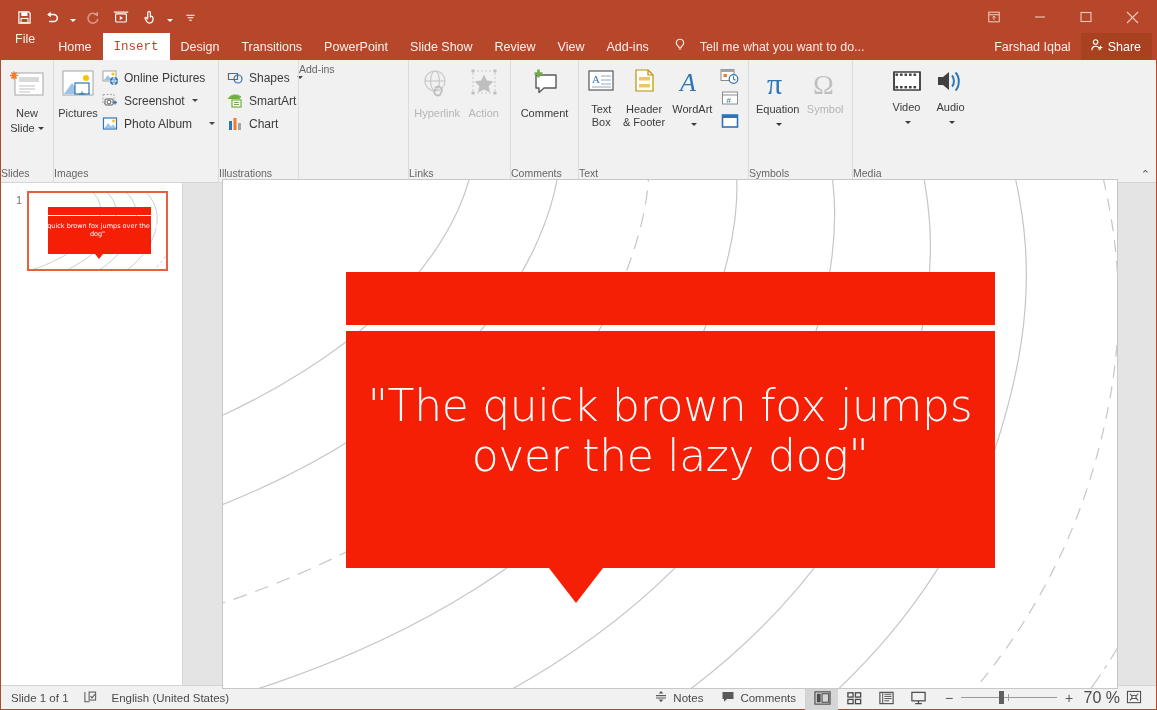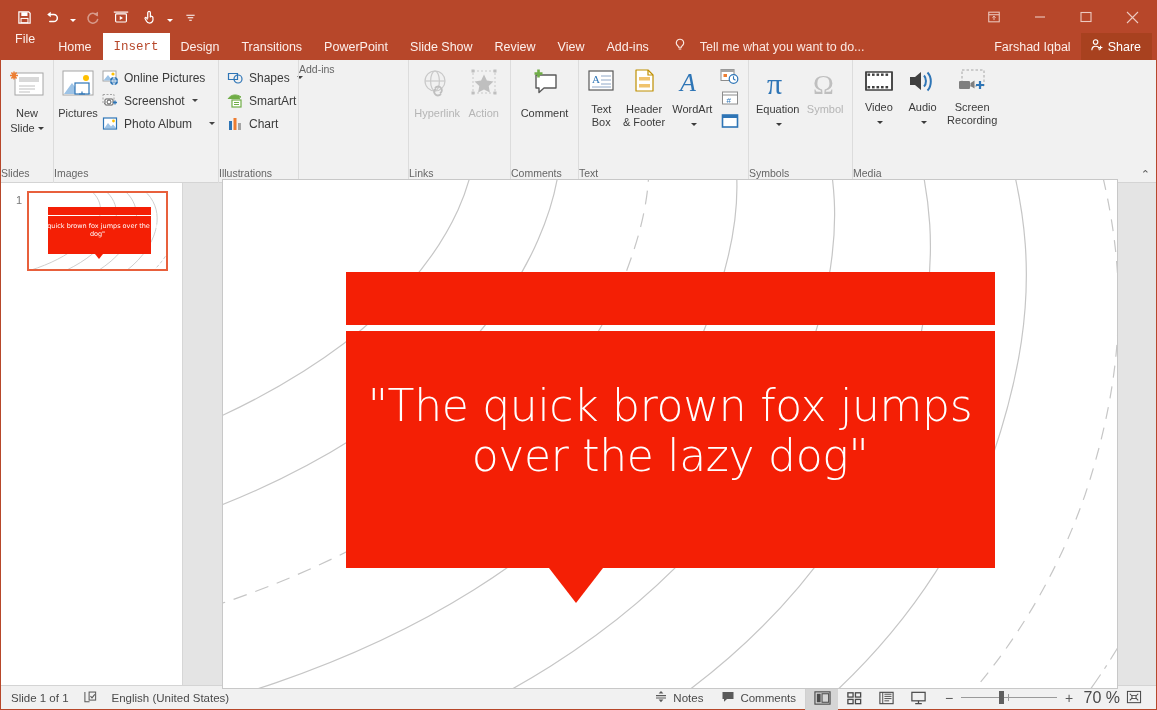--- a/index.html
+++ b/index.html
@@ -534,29 +534,20 @@
             </svg>
           <span class="lbl"><span>Video</span><br><span class="cr"><span class="caret-d" style="display:inline-block"></span></span></span>
         </div>
         <div class="bigbtn" style="width:44px">
           <svg width="32" height="30" viewBox="0 0 32 30">
               <path d="M3 9h5l6-5v18l-6-5H3z" fill="#404040"></path>
               <path d="M17 7.5c2.6 2.6 2.6 8.4 0 11M20.5 4.5c4.4 4.4 4.4 13.6 0 18" fill="none" stroke="#2e75b6" stroke-width="2"></path>
             </svg>
           <span class="lbl"><span>Audio</span><br><span class="cr"><span class="caret-d" style="display:inline-block"></span></span></span>
         </div>
-        <div class="bigbtn" style="width:56px">
-          <svg width="32" height="30" viewBox="0 0 32 30">
-              <rect x="6" y="2" width="22" height="16" fill="none" stroke="#a6a6a6" stroke-dasharray="2.5 2"></rect>
-              <rect x="3" y="13" width="11" height="8" rx="1" fill="#7f7f7f"></rect>
-              <path d="M14.5 15l4-2.5v8l-4-2.5z" fill="#7f7f7f"></path>
-              <path d="M24 13v8M20 17h8" stroke="#2e75b6" stroke-width="2.2"></path>
-            </svg>
-          <span class="lbl"><span>Screen</span><br><span>Recording</span></span>
-        </div>
       </div>
       <div class="rgroup-label">Media</div>
     </div>
 
     <div class="collapse-ribbon">⌃</div>
   </div>
 
   <div class="main">
 
     <div class="thumbpane">

